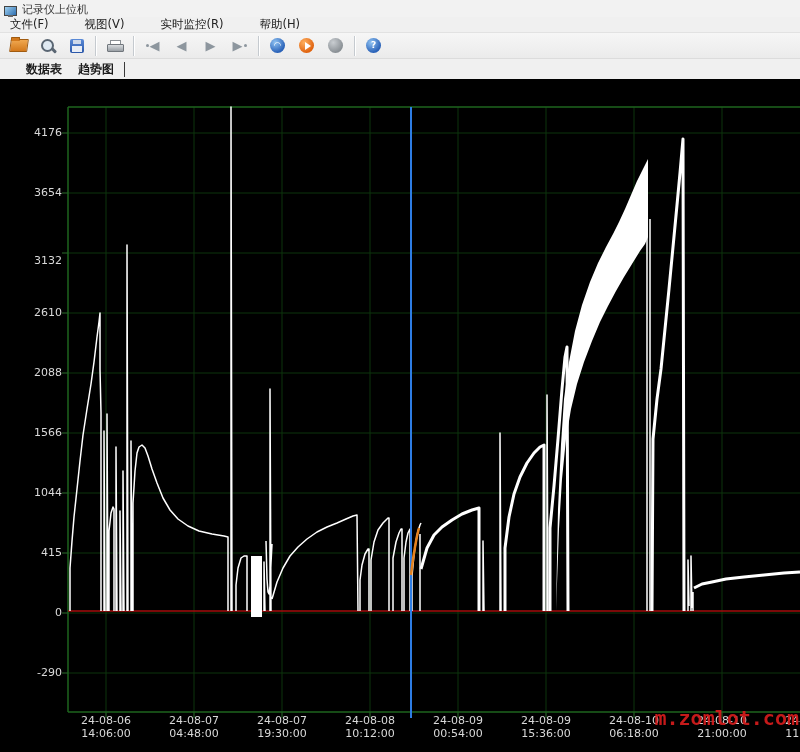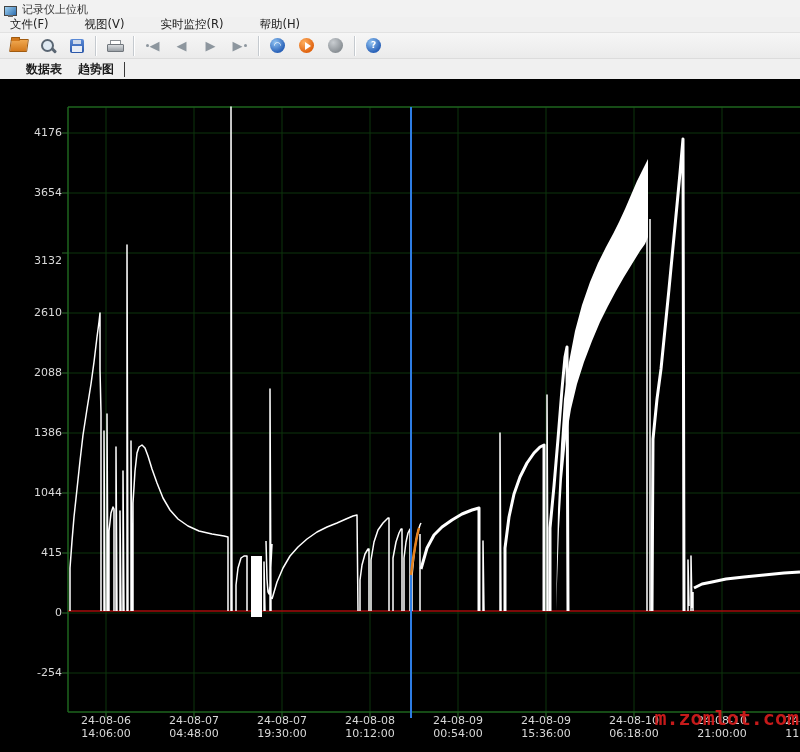--- a/index.html
+++ b/index.html
@@ -170,25 +170,25 @@
       <path d="M70,532 L70,489 L72,462 L74,438 L77,410 L80,382 L83,356 L87,330 L91,305 L94,283 L97,258 L99,243 L100,234 L100,290 L101,334 L101,532 M104,532 L104,352 L105,532 M107,532 L107,335 L108,532 M109,532 L109,452 L111,434 L113,428 L114,430 L114,532 M116,532 L116,368 L117,532 M120,532 L120,432 L121,532 M123,532 L123,392 L124,532 M127,532 L127,166 L128,532 M131,532 L131,362 L132,532 M133,532 L133,424 L135,392 L137,374 L139,368 L142,366 L145,369 L148,377 L152,390 L157,404 L163,419 L170,431 L178,440 L188,447 L199,452 L212,455 L224,457 L228,458 L228,532 M231,532 L231,28 L232,532 M236,532 L236,506 L238,489 L241,479 L244,477 L247,477 L247,532 M264,532 L264,483 L265,532 M266,462 L267,500 L268,513 L269,515 L270,507 L271,484 L272,465 M270,532 L270,310 L271,532 M272,520 L277,503 L283,489 L290,477 L298,468 L307,460 L317,453 L327,448 L337,444 L346,440 L353,437 L357,436 L358,532 M360,532 L360,501 L362,486 L365,475 L368,470 L369,470 L369,532 M371,532 L371,481 L374,463 L378,451 L383,444 L388,439 L389,439 L389,532 M393,532 L393,479 L396,463 L399,454 L401,450 L402,450 L402,532 M404,532 L404,479 L406,463 L408,454 L410,450 L410,532 M412,532 L412,497 L414,476 L416,462 L418,452 L420,446 L421,444 M420,455 L420,532 M483,532 L483,462 L484,532 M500,532 L500,354 L501,532 M547,532 L547,316 L548,532 M647,84 L647,532 M650,140 L650,532 M688,532 L688,481 L689,527 M691,532 L691,477 L692,529 M693,532 L693,513" fill="none" stroke="#ffffff" stroke-width="1.5" stroke-linejoin="round"></path>
       <path d="M421,490 L427,469 L434,456 L442,448 L452,441 L462,435 L472,431 L479,429 L479,532 M505,532 L505,469 L509,438 L514,415 L520,398 L527,384 L534,374 L540,368 L544,366 L544,532 M550,532 L550,449 L554,407 L558,360 L562,310 L565,278 L567,268 L568,532 M652,532 L653,360 L657,320 L661,290 L665,250 L669,210 L673,168 L677,126 L680,94 L683,60 L684,532 M694,509 L702,505 L712,503 L726,500 L744,498 L764,496 L784,494 L800,493" fill="none" stroke="#ffffff" stroke-width="3" stroke-linejoin="round"></path>
       <line x1="411" y1="28" x2="411" y2="639" stroke="#2e7de4" stroke-width="2"></line>
       <path d="M411,496 L413,480 L415,468 L417,457 L419,449" fill="none" stroke="#e5821e" stroke-width="2.5" stroke-linejoin="round"></path>
     </svg>
     <div class="ylab" style="left: 16px; top: 47px;">4176</div>
     <div class="ylab" style="left: 16px; top: 107px;">3654</div>
     <div class="ylab" style="left: 16px; top: 167px; margin-top: 8px;">3132</div>
     <div class="ylab" style="left: 16px; top: 227px;">2610</div>
     <div class="ylab" style="left: 16px; top: 287px;">2088</div>
-    <div class="ylab" style="left: 16px; top: 347px;">1386</div>
+    <div class="ylab" style="left: 16px; top: 347px;">1566</div>
     <div class="ylab" style="left: 16px; top: 407px;">1044</div>
     <div class="ylab" style="left: 16px; top: 467px;">415</div>
     <div class="ylab" style="left: 16px; top: 527px;">0</div>
-    <div class="ylab" style="left: 16px; top: 587px;">-254</div>
+    <div class="ylab" style="left: 16px; top: 587px;">-290</div>
     <div class="xlab" style="left: 63px; top: 636px;">24-08-06
 14:06:00</div>
     <div class="xlab" style="left: 151px; top: 636px;">24-08-07
 04:48:00</div>
     <div class="xlab" style="left: 239px; top: 636px;">24-08-07
 19:30:00</div>
     <div class="xlab" style="left: 327px; top: 636px;">24-08-08
 10:12:00</div>
     <div class="xlab" style="left: 415px; top: 636px;">24-08-09
 00:54:00</div>

